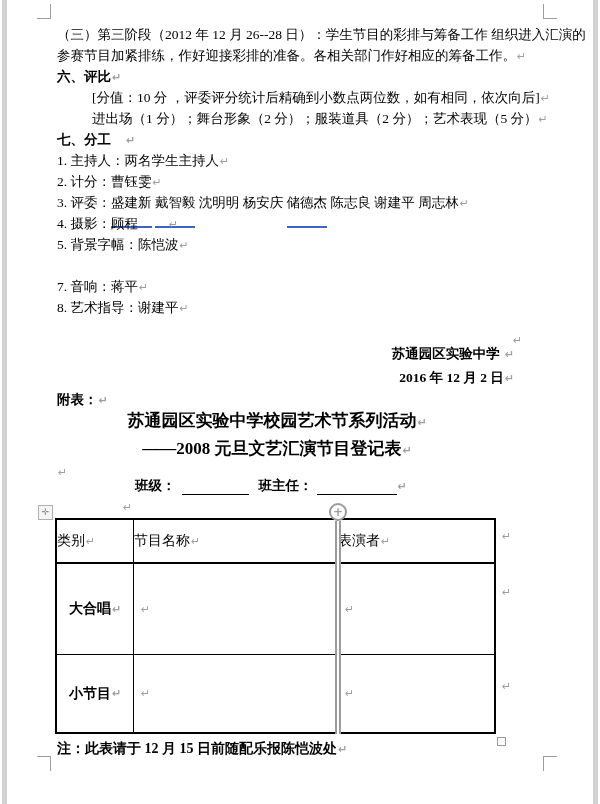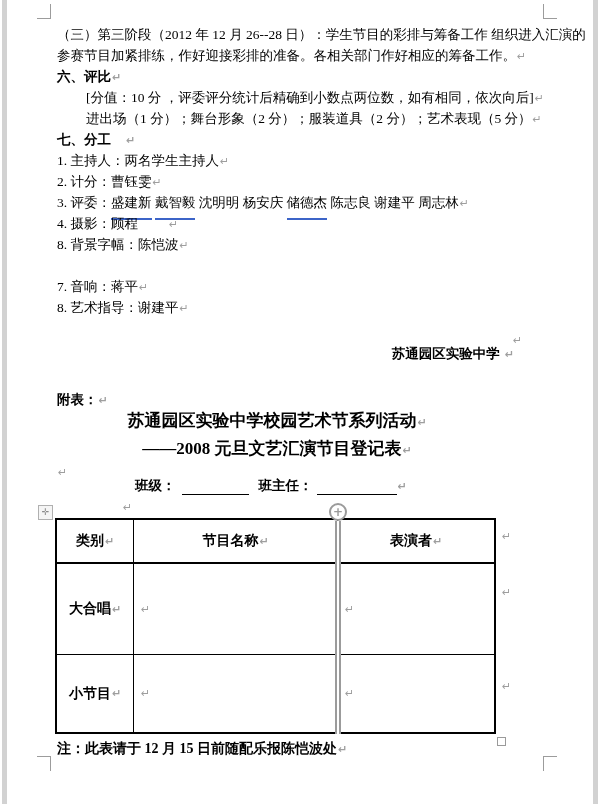--- a/index.html
+++ b/index.html
@@ -15,44 +15,44 @@
 
   
   .crop{position:absolute;width:13px;height:14px;}
   .crop.tl{left:37px;top:4px;border-right:1px solid #9c9c9c;border-bottom:1px solid #9c9c9c;}
   .crop.tr{left:543px;top:4px;border-left:1px solid #9c9c9c;border-bottom:1px solid #9c9c9c;}
   .crop.bl{left:37px;top:756px;border-right:1px solid #9c9c9c;border-top:1px solid #9c9c9c;}
   .crop.br{left:543px;top:756px;border-left:1px solid #9c9c9c;border-top:1px solid #9c9c9c;}
 
   .line{position:absolute;left:57px;font-size:13.5px;line-height:17px;white-space:nowrap;}
   .b{font-weight:700;}
-  .indent{left:86px;}
+  .indent{left:92px;}
   .pm{font-size:11px;color:#9e9e9e;font-family:"DejaVu Sans",sans-serif;padding-left:1px;}
   .pm.abs{position:absolute;}
   .gap-sm{display:inline-block;width:14px;}
   .gap-md{display:inline-block;width:30px;}
-  .ublue{border-bottom:2px solid #3c64c8;padding-bottom:8px;}
+  .ublue{border-bottom:2px solid #3c64c8;padding-bottom:16px;}
 
   .right-block{position:absolute;left:57px;width:457px;text-align:right;font-weight:700;font-size:13.5px;line-height:17px;}
   .title{position:absolute;left:57px;width:440px;text-align:center;font-weight:700;font-size:17px;line-height:24px;white-space:nowrap;}
 
   .class-line{position:absolute;left:135px;top:477px;font-size:13.5px;font-weight:700;white-space:nowrap;}
   .blank{display:inline-block;border-bottom:1px solid #000;height:13px;vertical-align:bottom;}
   .blank.b1{width:67px;margin-left:6px;margin-right:10px;}
   .blank.b2{width:80px;margin-left:4px;}
 
   
   .doc-table{position:absolute;left:55px;top:518px;width:441px;height:216px;
     border:2px solid #000;box-sizing:border-box;display:grid;
     grid-template-columns:77px 204px 156px;grid-template-rows:44px 91px 77px;}
   .cell{box-sizing:border-box;border-right:1px solid #000;border-bottom:1px solid #000;
     display:flex;align-items:center;font-size:14px;}
   .cell.last-col{border-right:none;}
   .cell.last-row{border-bottom:none;}
-  .cell.hdr{font-weight:700;justify-content:center;border-bottom-width:2px;}
+  .cell.hdr{font-weight:400;border-bottom-width:2px;}
   .cell.cat{font-weight:700;justify-content:center;}
   .cell.empty{justify-content:flex-start;padding-left:6px;}
 
   
   .move-handle{position:absolute;left:38px;top:505px;width:13px;height:13px;border:1px solid #b0b0b0;
     background:#f5f5f5;display:flex;align-items:center;justify-content:center;
     font-size:9px;color:#8a8a8a;font-family:"DejaVu Sans",sans-serif;line-height:9px;}
   .insert-line{position:absolute;left:335px;top:521px;width:2px;height:213px;background:#fff;
     border-left:2px solid #9b9b9b;border-right:2px solid #9b9b9b;}
   .insert-circle{position:absolute;left:329px;top:503px;width:14px;height:14px;border:2px solid #9b9b9b;
@@ -82,28 +82,29 @@
   <div class="line b" style="top:131px;"><span>七、分工</span><span class="gap-sm"></span><span class="pm">↵</span></div>
 
   <div class="line" style="top:152px;"><span>1. 主持人：两名学生主持人</span><span class="pm">↵</span></div>
   <div class="line" style="top:173px;"><span>2. 计分：曹钰雯</span><span class="pm">↵</span></div>
 
   <div class="line" style="top:194px;">
     <span>3. 评委：</span><span class="ublue">盛建新</span><span> </span><span class="ublue">戴智毅</span><span> 沈明明 杨安庆 </span><span class="ublue">储德杰</span><span> 陈志良 谢建平 周志林</span><span class="pm">↵</span>
   </div>
 
   <div class="line" style="top:215px;"><span>4. 摄影：顾程</span><span class="gap-md"></span><span class="pm">↵</span></div>
-  <div class="line" style="top:236px;"><span>8. 背景字幅：陈恺波</span><span class="pm">↵</span></div>
+  <div class="line" style="top:236px;"><span>5. 背景字幅：陈恺波</span><span class="pm">↵</span></div>
   <div class="line" style="top:278px;"><span>7. 音响：蒋平</span><span class="pm">↵</span></div>
   <div class="line" style="top:299px;"><span>8. 艺术指导：谢建平</span><span class="pm">↵</span></div>
 
 
   <span class="pm abs" style="left:512px;top:334px;">↵</span>
 
   <div class="right-block" style="top:345px;"><span>苏通园区实验中学</span><span class="gap-sm" style="width:4px;"></span><span class="pm">↵</span></div>
+  <div class="right-block" style="top:369px;padding-right:6px;"><span>2016 年 12 月 2 日</span><span class="pm">↵</span></div>
 
   <div class="line b" style="top:391px;"><span>附表：</span><span class="pm">↵</span></div>
 
   <div class="title" style="top:409px;"><span>苏通园区实验中学校园艺术节系列活动</span><span class="pm">↵</span></div>
   <div class="title" style="top:437px;"><span>——2008 元旦文艺汇演节目登记表</span><span class="pm">↵</span></div>
 
   <span class="pm abs" style="left:57px;top:466px;">↵</span>
 
   <div class="class-line">
     <span>班级：</span><span class="blank b1"></span><span>班主任：</span><span class="blank b2"></span><span class="pm">↵</span>

